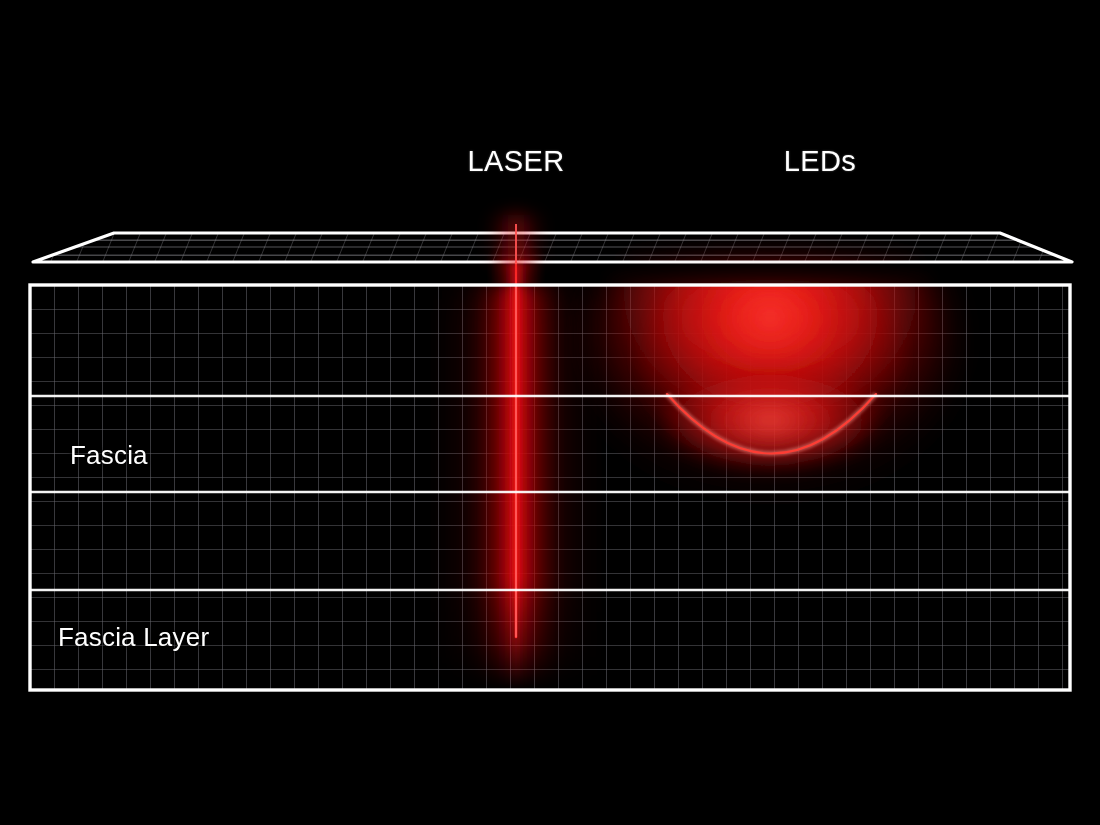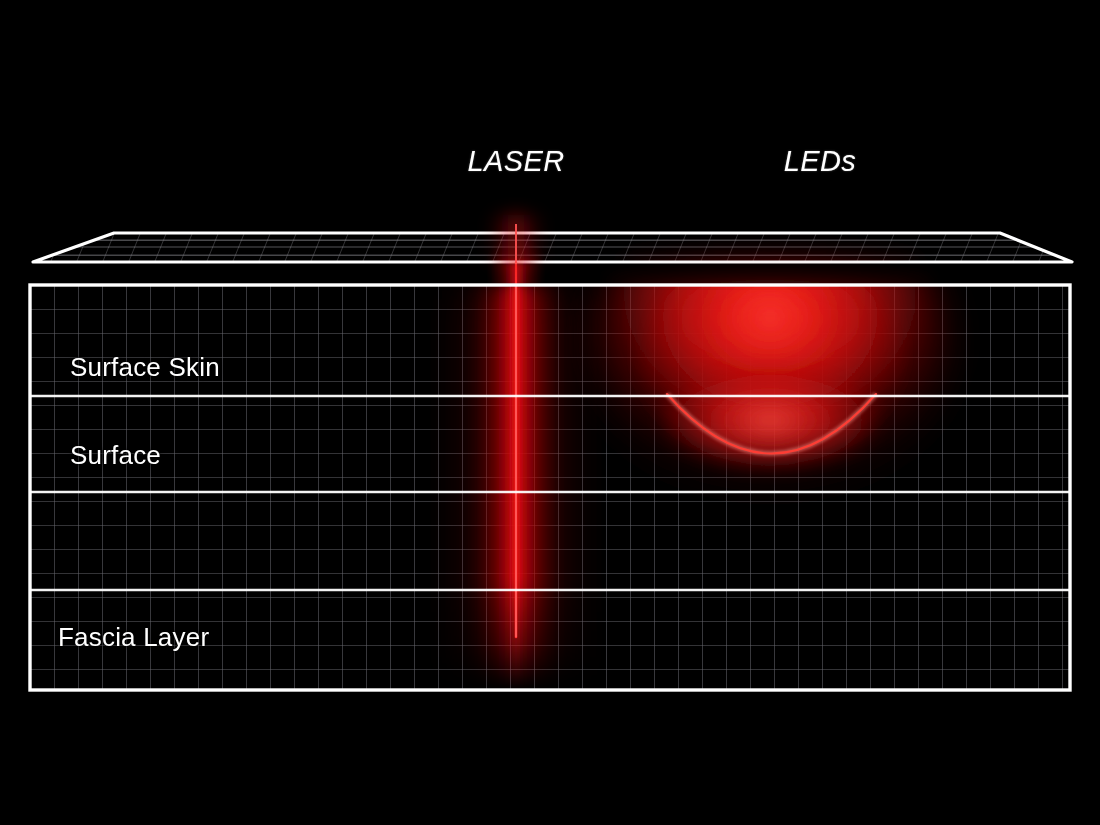--- a/index.html
+++ b/index.html
@@ -31,21 +31,20 @@
     position: absolute;
     color: #ffffff;
     font-family: "Liberation Sans", sans-serif;
     font-size: 29px;
     font-weight: 400;
     letter-spacing: 0.4px;
     white-space: nowrap;
     text-align: left;
     transform: translateX(-50%);
     text-shadow: 0 0 2px rgba(255,255,255,0.35);
-    font-style: italic;
   }
   .layer-label {
     position: absolute;
     color: #ffffff;
     font-family: "Liberation Sans", sans-serif;
     font-size: 26px;
     font-weight: 400;
     letter-spacing: 0.2px;
     white-space: nowrap;
     text-shadow: 0 0 3px rgba(0,0,0,0.95), 0 0 6px rgba(0,0,0,0.8);
@@ -214,23 +213,20 @@
     </g>
   </svg>
 
   <div class="src-label" style="left:516px; top:145px;">
     <span>LASER</span>
   </div>
   <div class="src-label" style="left:796px; top:145px;margin-left:24px;">
     <span>LEDs</span>
   </div>
 
-  <div class="layer-label" style="left:70px; top:352px;">
-    <span>Surface Skin</span>
-  </div>
   <div class="layer-label" style="left:70px; top:440px;">
-    <span>Surface</span>
+    <span>Fascia</span>
   </div>
   <div class="layer-label" style="left:58px; top:622px;">
     <span>Fascia Layer</span>
   </div>
 
 </div>
 
 </body></html>

